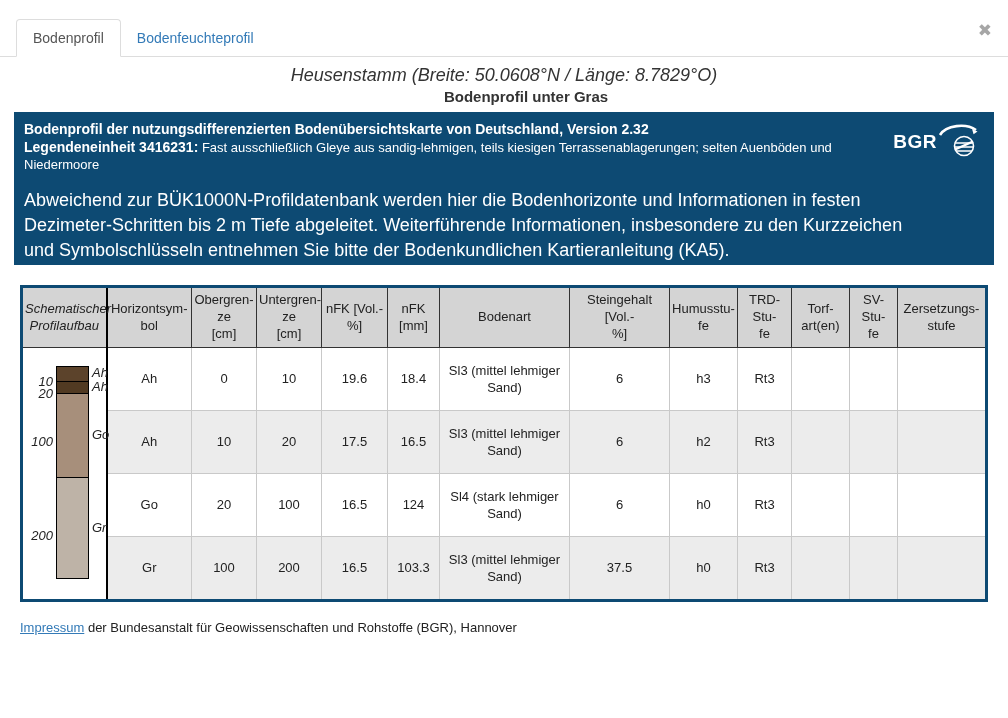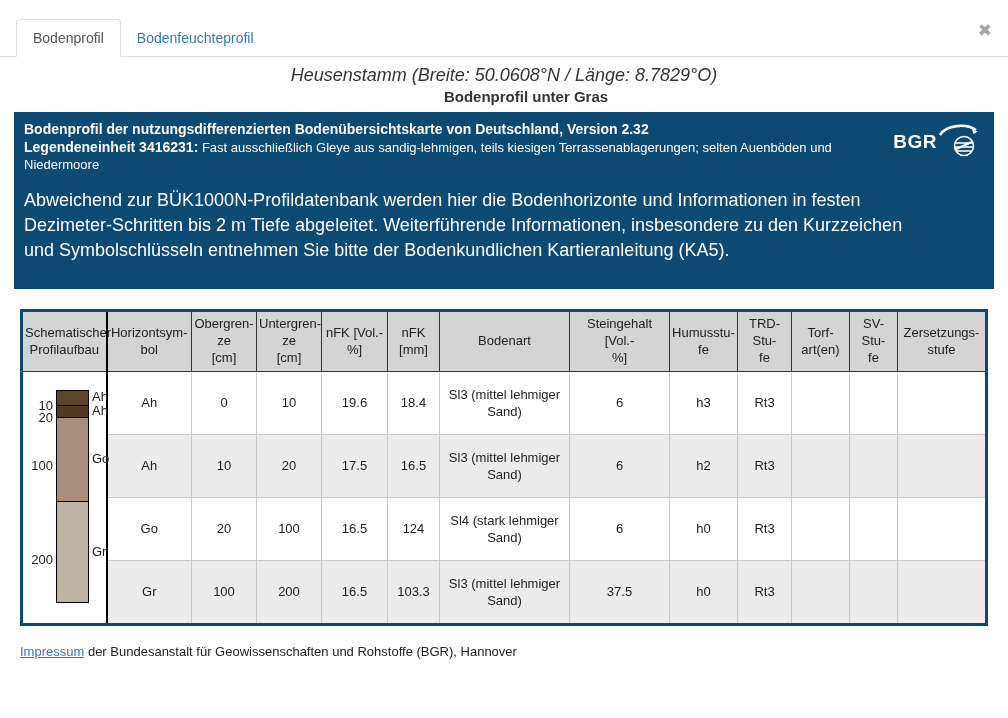--- a/index.html
+++ b/index.html
@@ -20,35 +20,35 @@
   .tab.inactive{color:var(--link);}
   .tab.active{background:#fff;color:#555;border:1px solid #ddd;border-bottom:1px solid #fff;border-radius:4px 4px 0 0;margin-bottom:-1px;}
   .close-btn{position:absolute;right:16px;top:22px;color:#a6a6a6;font-size:17px;font-weight:bold;cursor:pointer;line-height:1;}
 
   
   .titles{text-align:center;margin-top:7px;line-height:1.3;color:#333;}
   .titles .loc{font-size:18px;font-style:italic;}
   .titles .sub{font-size:15px;font-weight:bold;margin-left:44px;}
 
   
-  .infobox{position:relative;margin:5px 14px 0 14px;background:var(--blue);color:#fff;padding:8px 100px 26px 10px;}
+  .infobox{position:relative;margin:5px 14px 0 14px;background:var(--blue);color:#fff;padding:8px 100px 2px 10px;}
   .infobox .info-title{font-size:14px;font-weight:bold;line-height:1.3;}
   .infobox .info-legend{font-size:13px;line-height:1.3;}
   .infobox .info-legend .lbl{font-size:14px;font-weight:bold;margin-top:40px;}
   .infobox .info-note{font-size:18px;line-height:1.4;margin-top:14px;width:900px;}
   .bgr-logo{position:absolute;right:14px;top:10px;display:flex;align-items:center;}
   .bgr-text{font-size:19px;font-weight:bold;letter-spacing:.5px;color:#fff;margin-right:1px;}
 
   
   table.soil{border-collapse:collapse;margin:20px 20px 0 20px;width:968px;table-layout:fixed;}
   table.soil{border:3px solid var(--blue);}
   table.soil th{background:var(--header-bg);border:1px solid #333;font-weight:normal;font-size:13px;line-height:1.3;white-space:pre-line;vertical-align:middle;padding:4px 2px;height:54px;}
   table.soil td{border:1px solid var(--cell-border);font-size:13px;line-height:1.35;text-align:center;vertical-align:middle;padding:12px 6px;height:57px;}
   table.soil tbody tr:nth-child(even) td{background:var(--stripe);}
-  th.col-profil, td.profil-cell{border-right:2px solid #000 !important;}
+  th.col-profil, td.profil-cell{border-right:2px solid #000 !important;font-style:italic;}
   td.profil-cell{background:#fff !important;padding:0;}
 
   
   .profil{position:relative;width:100%;height:227px;font-size:13px;}
   .profil .bar{position:absolute;left:27px;top:6px;width:33px;}
   .profil .seg{border:1px solid #000;border-bottom:none;}
   .profil .seg:last-child{border-bottom:1px solid #000;}
   .seg0{background:#5c432b;height:15px;}
   .seg1{background:#513a22;height:12px;}
   .seg2{background:#a78f7b;height:84px;}

